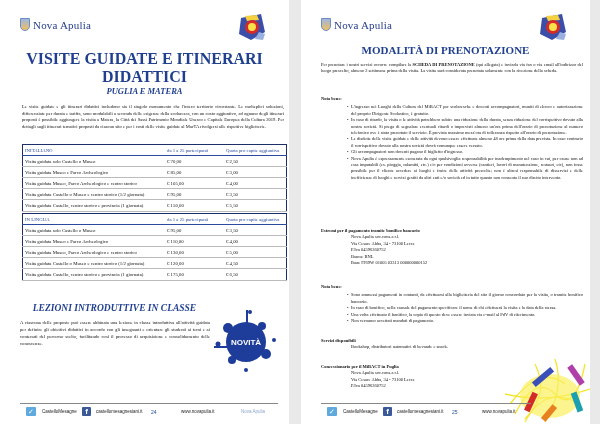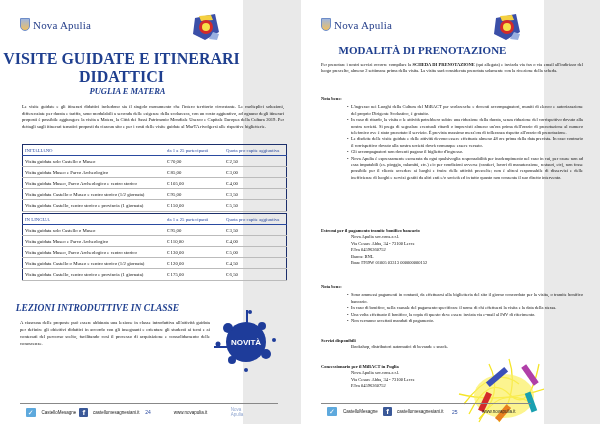--- a/index.html
+++ b/index.html
@@ -1,26 +1,26 @@
 <!DOCTYPE html>
 <html><head>
 <meta charset="utf-8">
 <style>
   html, body { margin:0; padding:0; }
   body { width:600px; height:424px; background:#e9e9e9; position:relative; overflow:hidden; font-family:"Liberation Serif", serif; color:#111; }
-  .page { position:absolute; top:0; width:243px; height:424px; background:#fff; }
+  .page { position:absolute; top:0; width:289px; height:424px; background:#fff; }
   .page.left { left:0; }
   .page.right { left:301px; }
   .logo { position:absolute; top:18px; left:20px; display:flex; align-items:center; gap:3px; }
   .logo .mark { width:10px; height:13px; border-radius:0 0 5px 5px; background:linear-gradient(#9fb6de,#f0c060); border:1px solid #6d8cc8; box-sizing:border-box; }
   .logo .name { font-family:"Liberation Serif", serif; font-size:11px; color:#27408b; letter-spacing:0.2px; }
   .emblem { position:absolute; top:12px; right:22px; width:30px; height:30px; }
   .title { position:absolute; left:0; width:100%; text-align:center; color:#1f3f8f; font-weight:bold; font-family:"Liberation Serif", serif; }
   .subtitle { position:absolute; left:0; width:100%; text-align:center; color:#1f3f8f; font-style:italic; font-family:"Liberation Serif", serif; }
-  .section { position:absolute; left:0; width:100%; text-align:center; color:#1f3f8f; font-weight:bold; font-style:italic; font-family:"Liberation Serif", serif;margin-left:6px; }
+  .section { position:absolute; left:0; width:100%; text-align:center; color:#1f3f8f; font-weight:bold; font-style:italic; font-family:"Liberation Serif", serif; }
   .para { position:absolute; font-size:4.6px; line-height:6.5px; text-align:justify; font-family:"Liberation Serif", serif; }
   table.prices { position:absolute; left:22px; width:265px; border:1px solid #1c2f6b; border-collapse:collapse; font-size:4.8px; font-family:"Liberation Serif", serif; }
   table.prices td, table.prices th { padding:1.3px 2px; text-align:left; font-weight:normal; border-bottom:0.5px solid #bbb; height:7.5px; }
   table.prices th { color:#2a4aa0; border-bottom:1px solid #2a4aa0; }
   table.prices td.c1, table.prices th.c1 { width:138px; }
   table.prices td.c2, table.prices th.c2 { width:55px; }
   .footer-line { position:absolute; top:403px; left:20px; width:258px; height:0; border-top:1px solid #888; }
   .footer { position:absolute; top:407px; left:26px; display:flex; align-items:center; font-size:4.5px; font-family:"Liberation Sans", sans-serif; color:#222; }
   .footer .tw { width:10px; height:9px; background:#5ea9dd; border-radius:1px; color:#fff; font-size:7px; text-align:center; line-height:9px; }
   .footer .fb { width:9px; height:9px; background:#3b5998; border-radius:1px; color:#fff; font-size:8px; font-weight:bold; text-align:center; line-height:10px; font-family:"Liberation Sans", sans-serif; }

